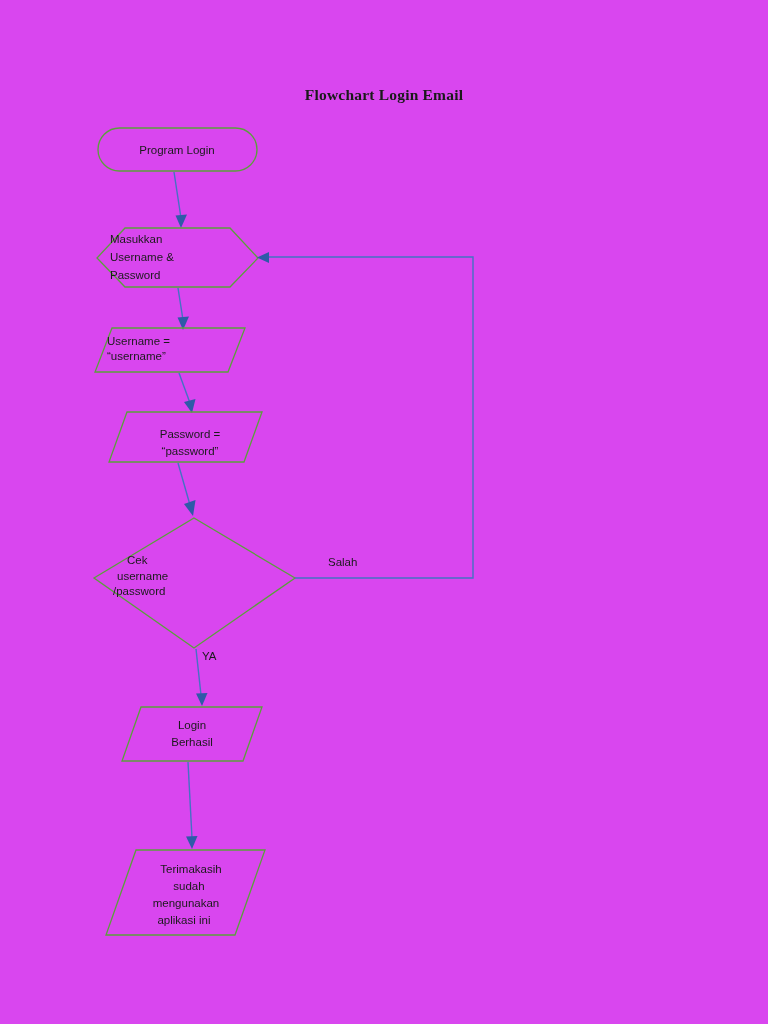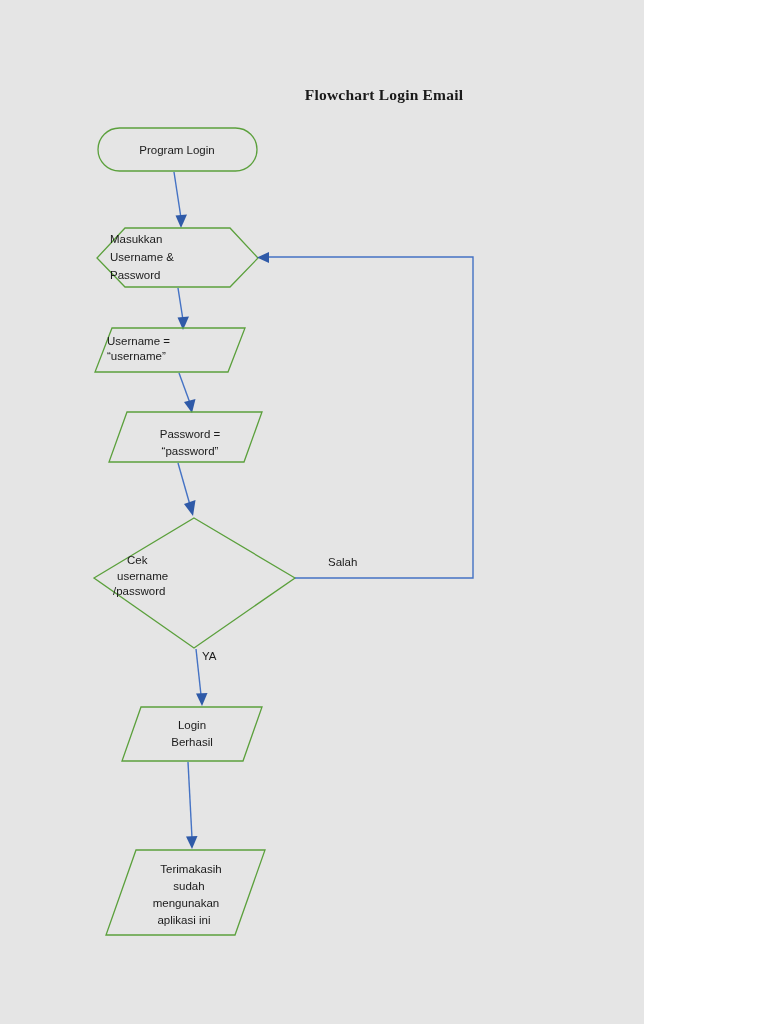--- a/index.html
+++ b/index.html
@@ -9,23 +9,23 @@
   }
   body {
     width: 768px;
     height: 1024px;
     font-family: "Liberation Sans", sans-serif;
     position: relative;
     overflow: hidden;
   }
   #page {
     position: relative;
-    width: 644px;
+    width: 768px;
     height: 1024px;
-    background: #e5e5e5;
+    background: #d946ef;
   }
   #chart-title {
     position: absolute;
     left: 0;
     top: 86px;
     width: 768px;
     text-align: center;
     font-family: "Liberation Serif", serif;
     font-weight: bold;
     font-size: 15.5px;

